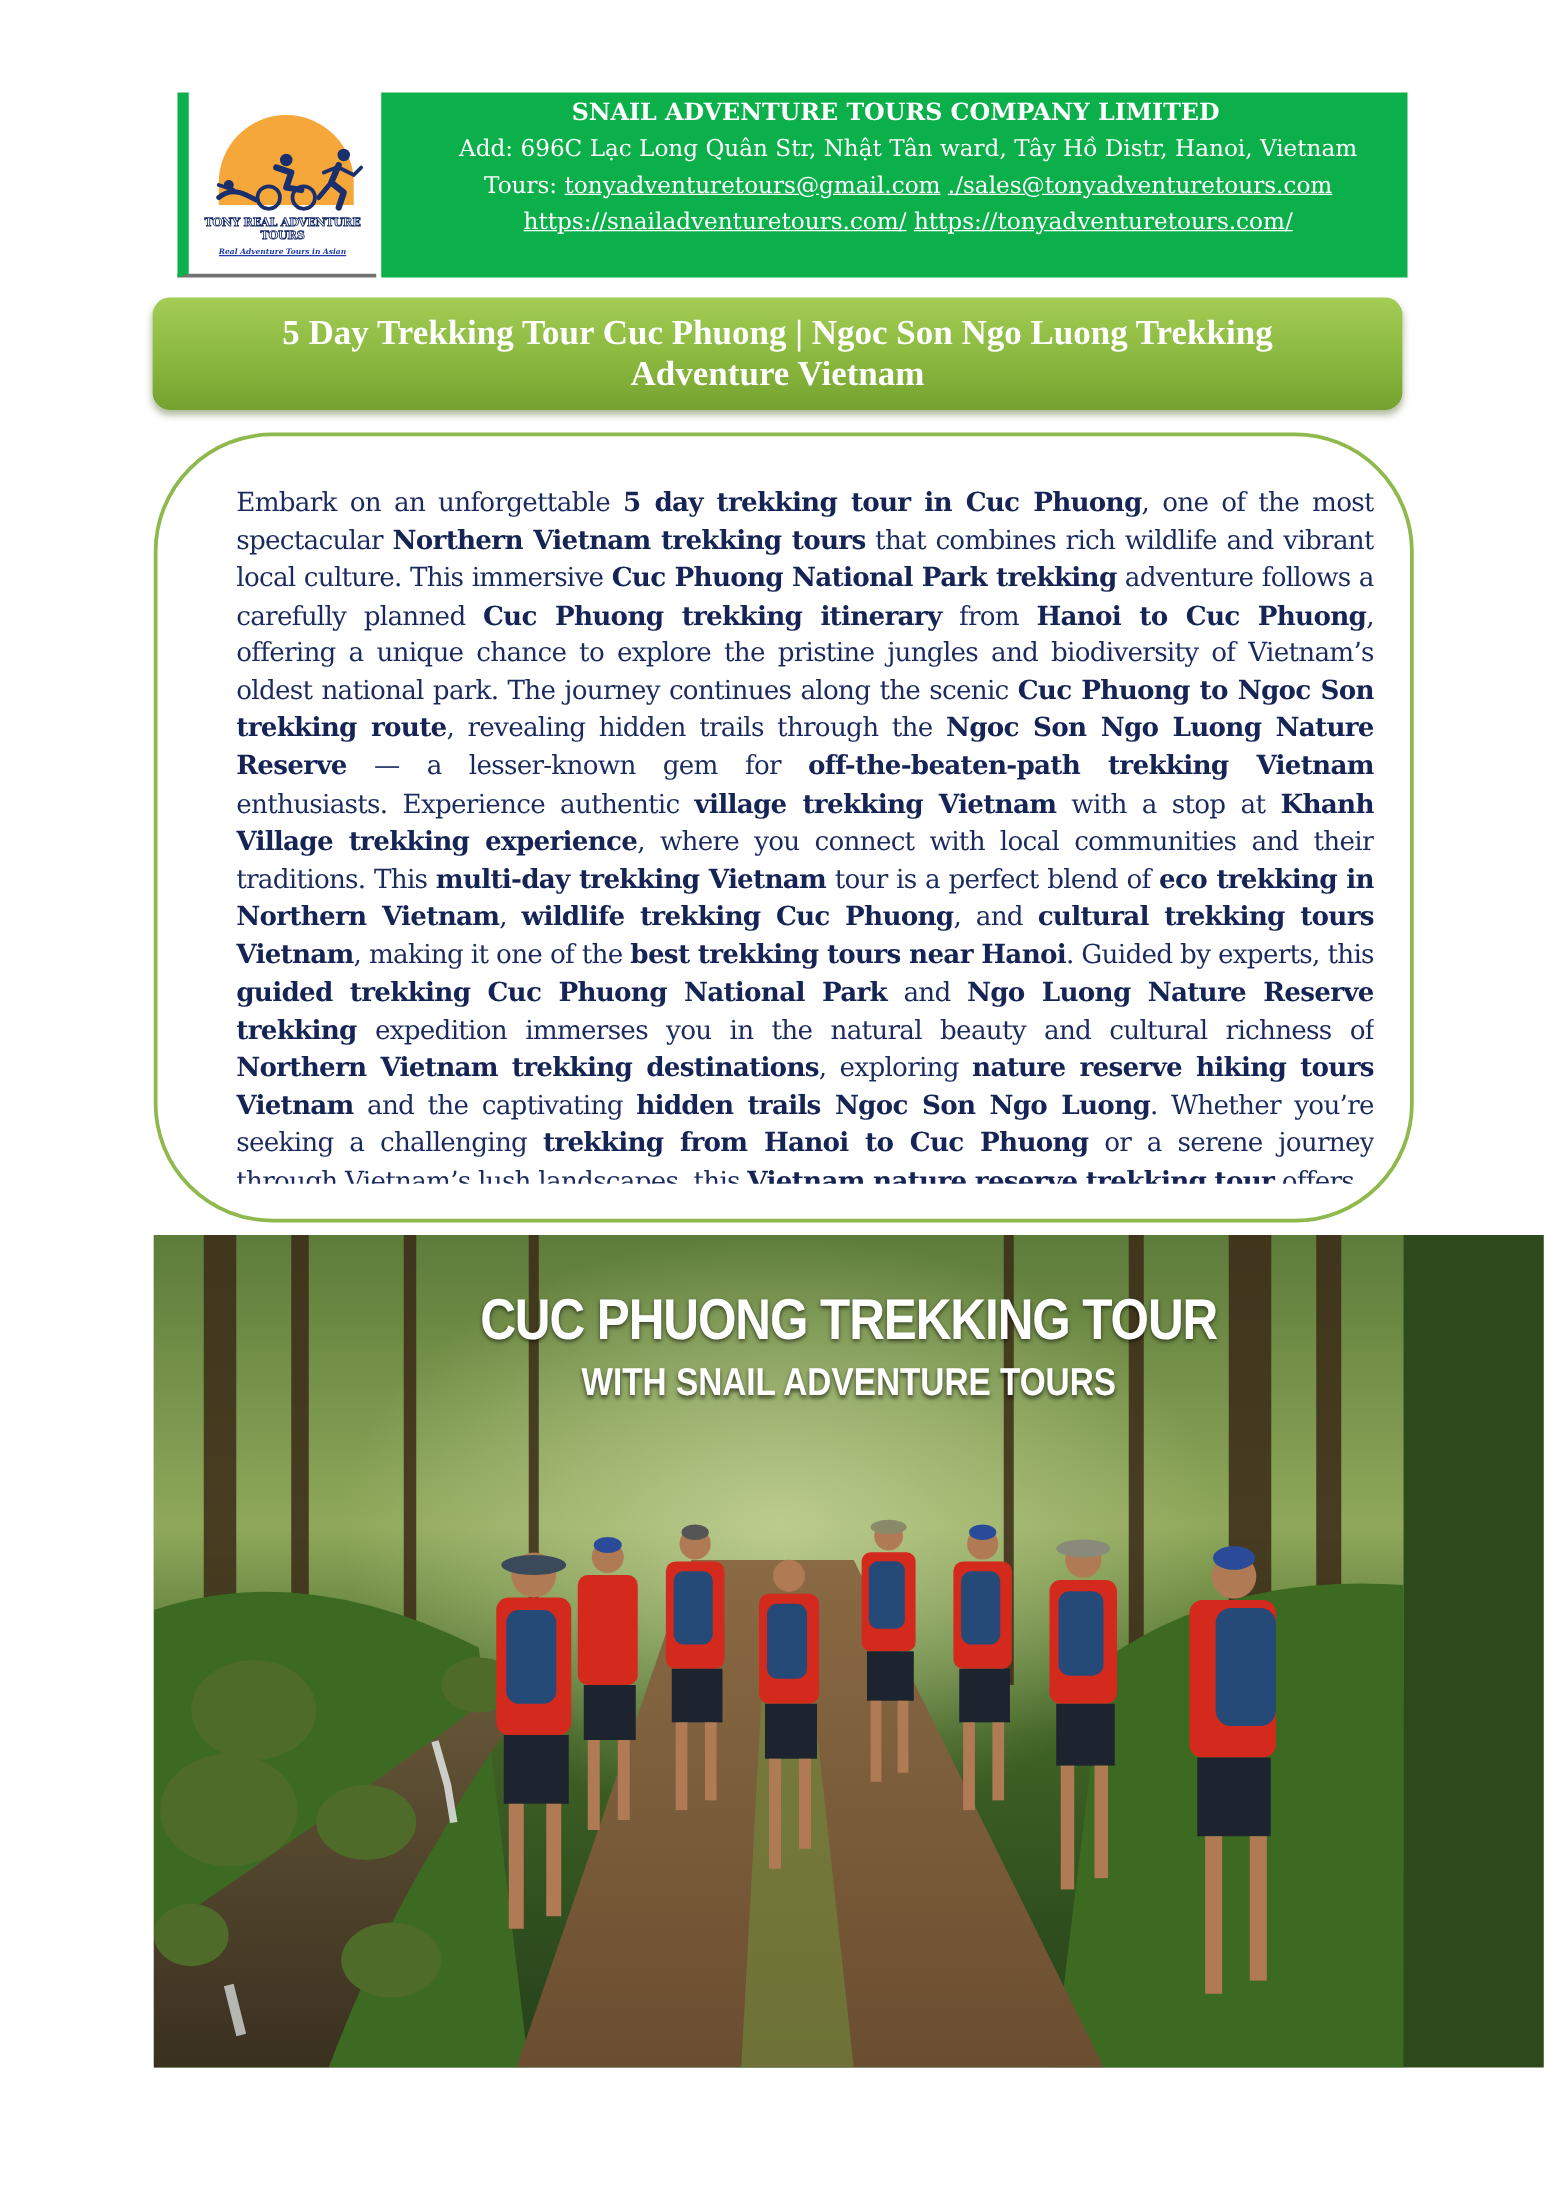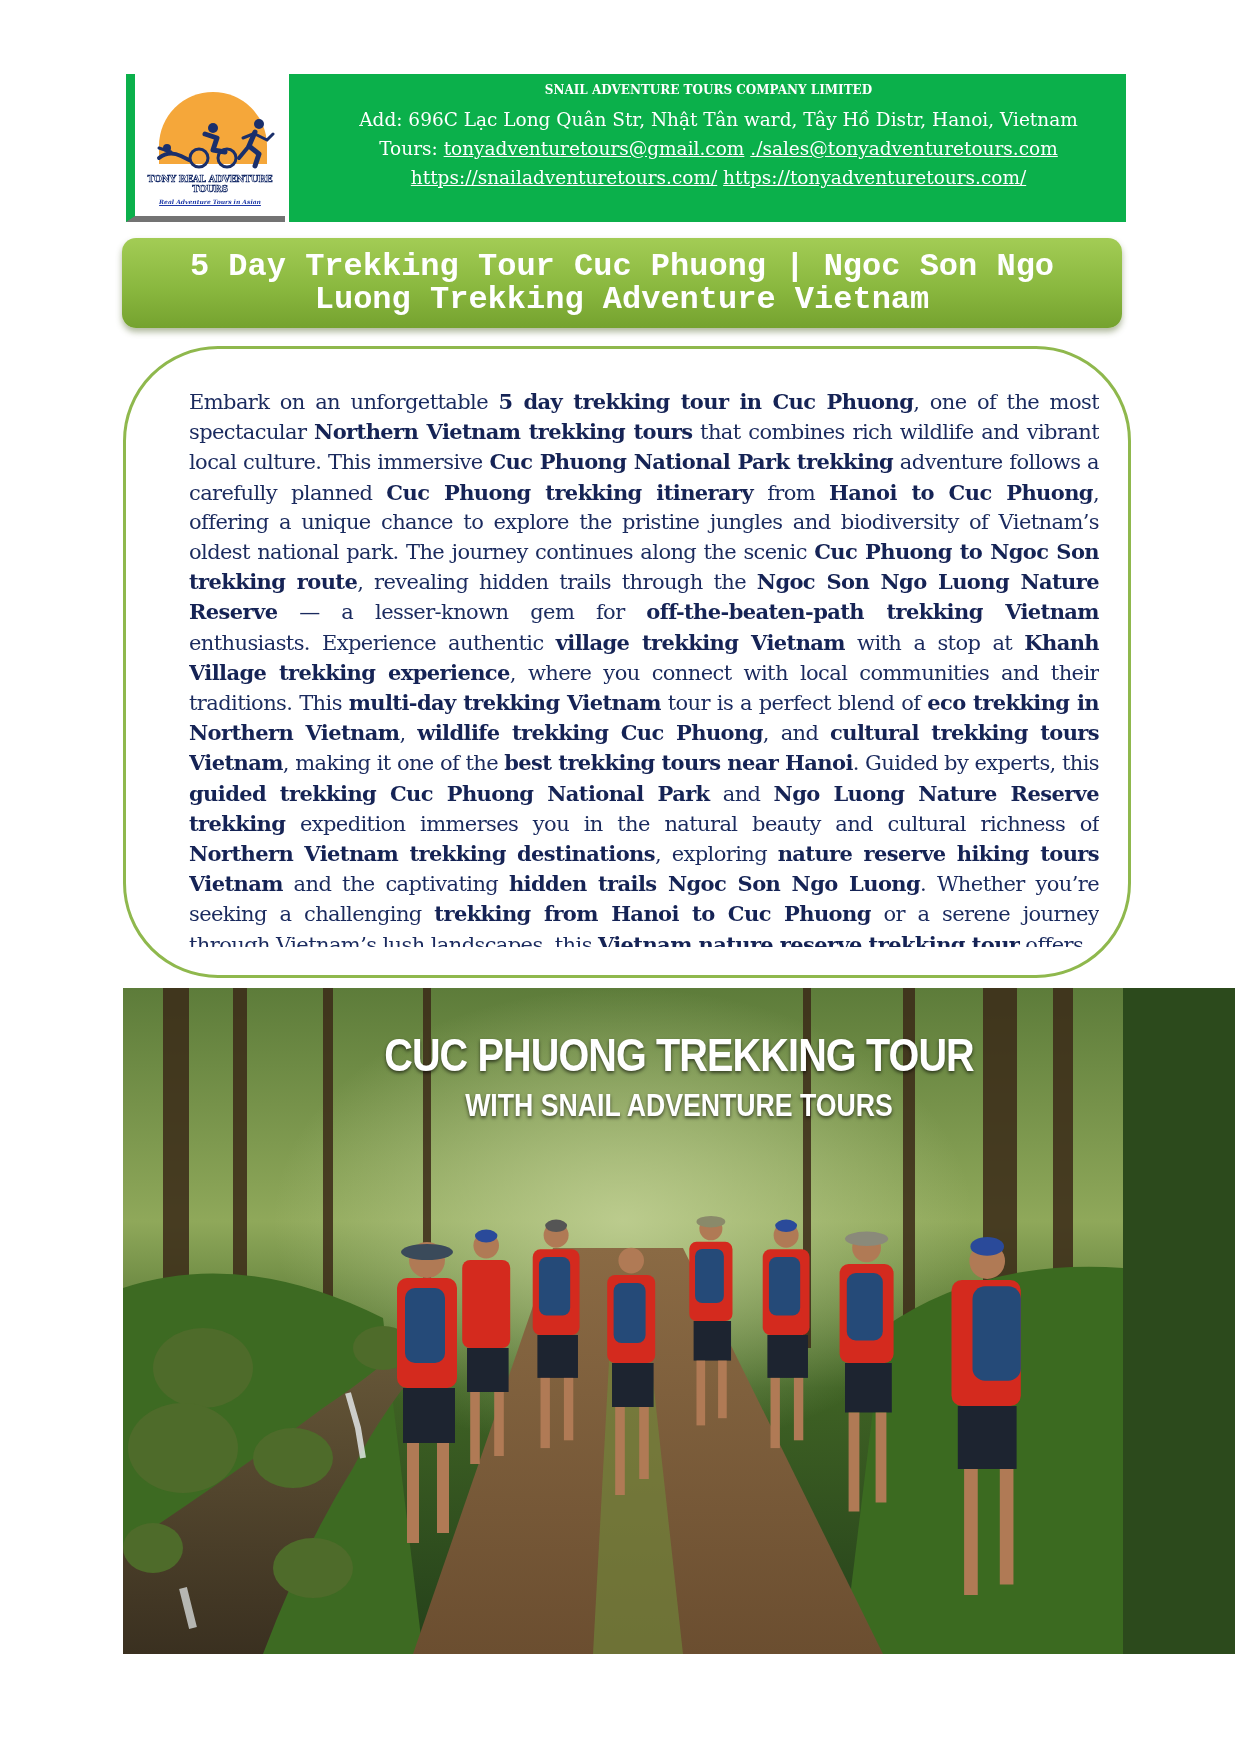--- a/index.html
+++ b/index.html
@@ -1,33 +1,33 @@
 <!DOCTYPE html>
 <html><head>
   <meta charset="utf-8">
   <style>
     html, body { margin: 0; padding: 0; background: #ffffff; }
     body { width: 1240px; height: 1753px; position: relative; overflow: hidden; font-family: "DejaVu Serif", serif; }
 
     
     .header { position: absolute; left: 126px; top: 74px; width: 1000px; height: 148px; display: flex; }
-    .logo-box { width: 159px; height: 148px; background: #ffffff; border-left: 9px solid #0bb04b; border-bottom: 6px solid #737373; box-sizing: border-box; position: relative; }
+    .logo-box { width: 159px; height: 148px; background: #ffffff; border-left: 9px solid #0bb04b; border-bottom: 3px solid #737373; box-sizing: border-box; position: relative; margin-left: 16px; }
     .logo-sun { position: absolute; left: 24px; top: 18px; width: 108px; height: 72px; background: #f5a73a; border-radius: 54px 54px 0 0 / 54px 54px 0 0; }
     .logo-figs { position: absolute; left: 20px; top: 44px; width: 120px; height: 52px; }
     .logo-name { position: absolute; left: 0; right: 0; top: 100px; text-align: center; font-family: "DejaVu Serif", serif; font-size: 9px; font-weight: bold; color: #ffffff; letter-spacing: -0.2px; -webkit-text-stroke: 0.7px #1a2f6b; }
     .logo-sub { position: absolute; left: 0; right: 0; top: 124px; text-align: center; font-size: 6px; font-weight: bold; font-style: italic; color: #1f3aa8; text-decoration: underline; }
 
     .contact-box { flex: 1; height: 148px; background: #0bb04b; margin-left: 4px; color: #ffffff; padding: 2px 0 0 22px; box-sizing: border-box; font-family: "DejaVu Serif", serif; font-size: 18.5px; line-height: 29px; }
-    .company { text-align: center; font-weight: bold; font-size: 12px; padding-right: 20px; }
+    .company { text-align: center; font-weight: bold; font-size: 19px; padding-right: 20px; }
     .contact-box a { color: #ffffff; text-decoration: underline; }
     .contact-line { white-space: nowrap; text-align: center; }
 
     
     .banner { position: absolute; left: 122px; top: 238px; width: 1000px; height: 90px; border-radius: 14px; background: linear-gradient(to bottom, #a3cc55 0%, #8ab83f 55%, #75a22f 100%); box-shadow: 0 4px 6px rgba(80,100,40,0.45); display: flex; align-items: center; justify-content: center; text-align: center; }
-    .banner-title { color: #ffffff; font-family: Liberation Mono, monospace; font-weight: bold; font-size: 32px; line-height: 33px; padding: 0 40px; }
+    .banner-title { color: #ffffff; font-family: Liberation Serif, serif; font-weight: bold; font-size: 28px; line-height: 33px; padding: 0 40px; }
 
     
     .intro-box { position: absolute; left: 123px; top: 346px; width: 1008px; height: 632px; border: 3px solid #8fb84d; border-radius: 95px; box-sizing: border-box; }
     .intro-text { position: absolute; left: 48px; top: 38px; width: 910px; height: 560px; overflow: hidden; font-family: "DejaVu Serif", serif; font-size: 21px; line-height: 29.2px; color: #1a2a5e; text-align: justify; letter-spacing: -0.6px; margin-left: 15px; }
     .intro-text b { color: #152355; }
 
     
     .photo { position: absolute; left: 123px; top: 988px; width: 1112px; height: 666px; overflow: hidden; background: #2c4a1c; }
     .photo svg { display: block; }
     .photo-title { position: absolute; left: 0; right: 0; top: 40px; text-align: center; font-family: "Liberation Sans", sans-serif; font-weight: bold; font-size: 46px; color: #ffffff; letter-spacing: -1px; transform: scaleX(0.86); text-shadow: 0 2px 4px rgba(0,0,0,0.6); }

